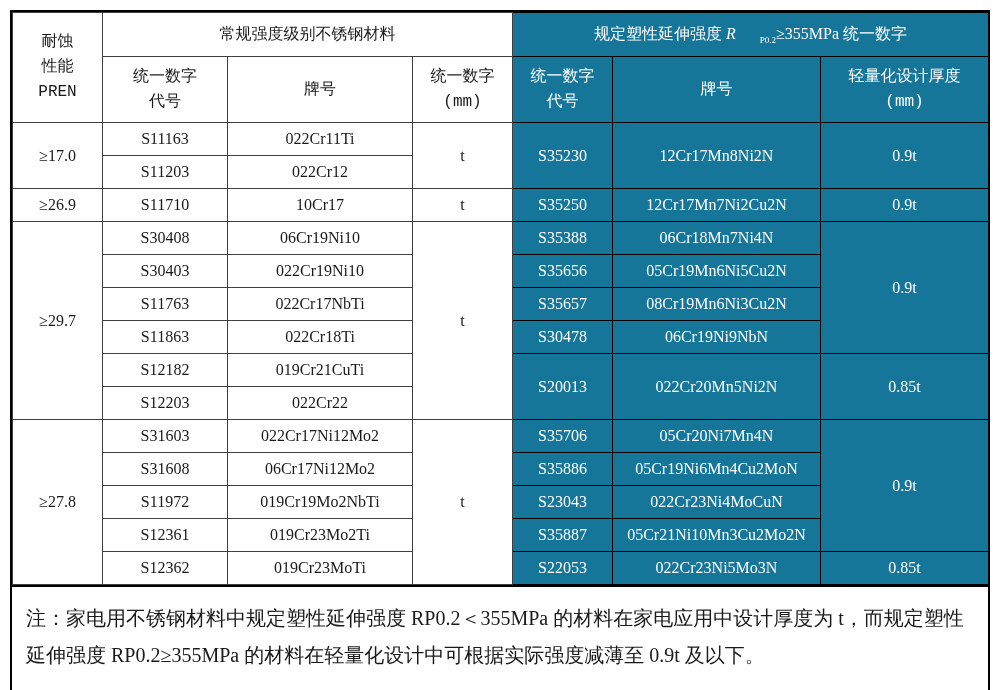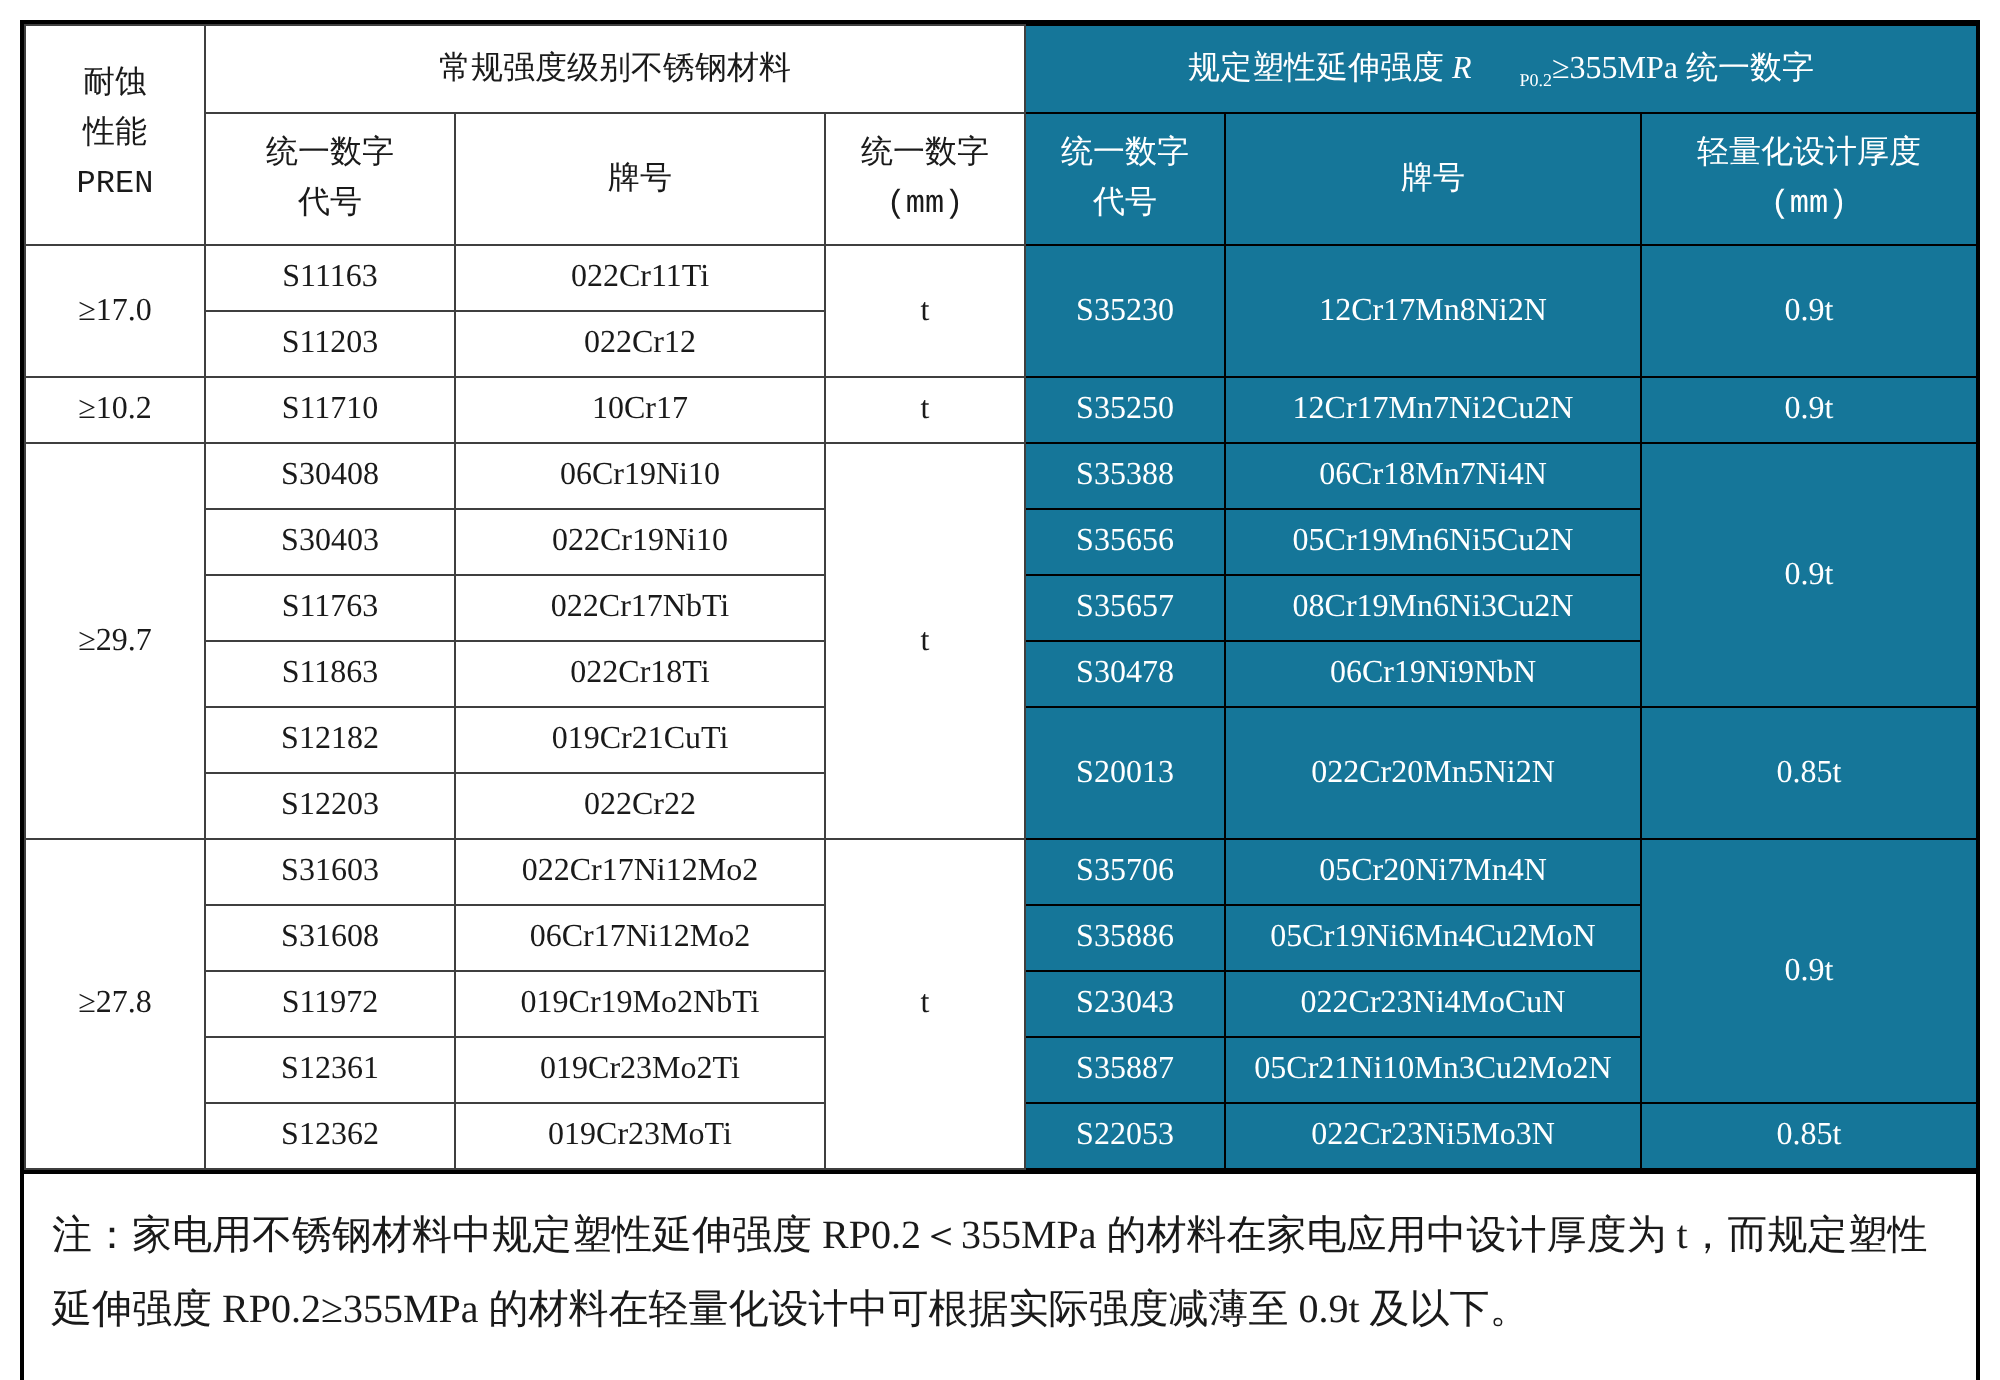--- a/index.html
+++ b/index.html
@@ -96,21 +96,21 @@
         <td rowspan="2">t</td>
         <td rowspan="2" class="teal">S35230</td>
         <td rowspan="2" class="teal">12Cr17Mn8Ni2N</td>
         <td rowspan="2" class="teal">0.9t</td>
       </tr>
       <tr>
         <td>S11203</td>
         <td>022Cr12</td>
       </tr>
       <tr>
-        <td>≥10.2</td>
+        <td>≥26.9</td>
         <td>S11710</td>
         <td>10Cr17</td>
         <td>t</td>
         <td class="teal">S35250</td>
         <td class="teal">12Cr17Mn7Ni2Cu2N</td>
         <td class="teal">0.9t</td>
       </tr>
       <tr>
         <td rowspan="6">≥29.7</td>
         <td>S30408</td>

